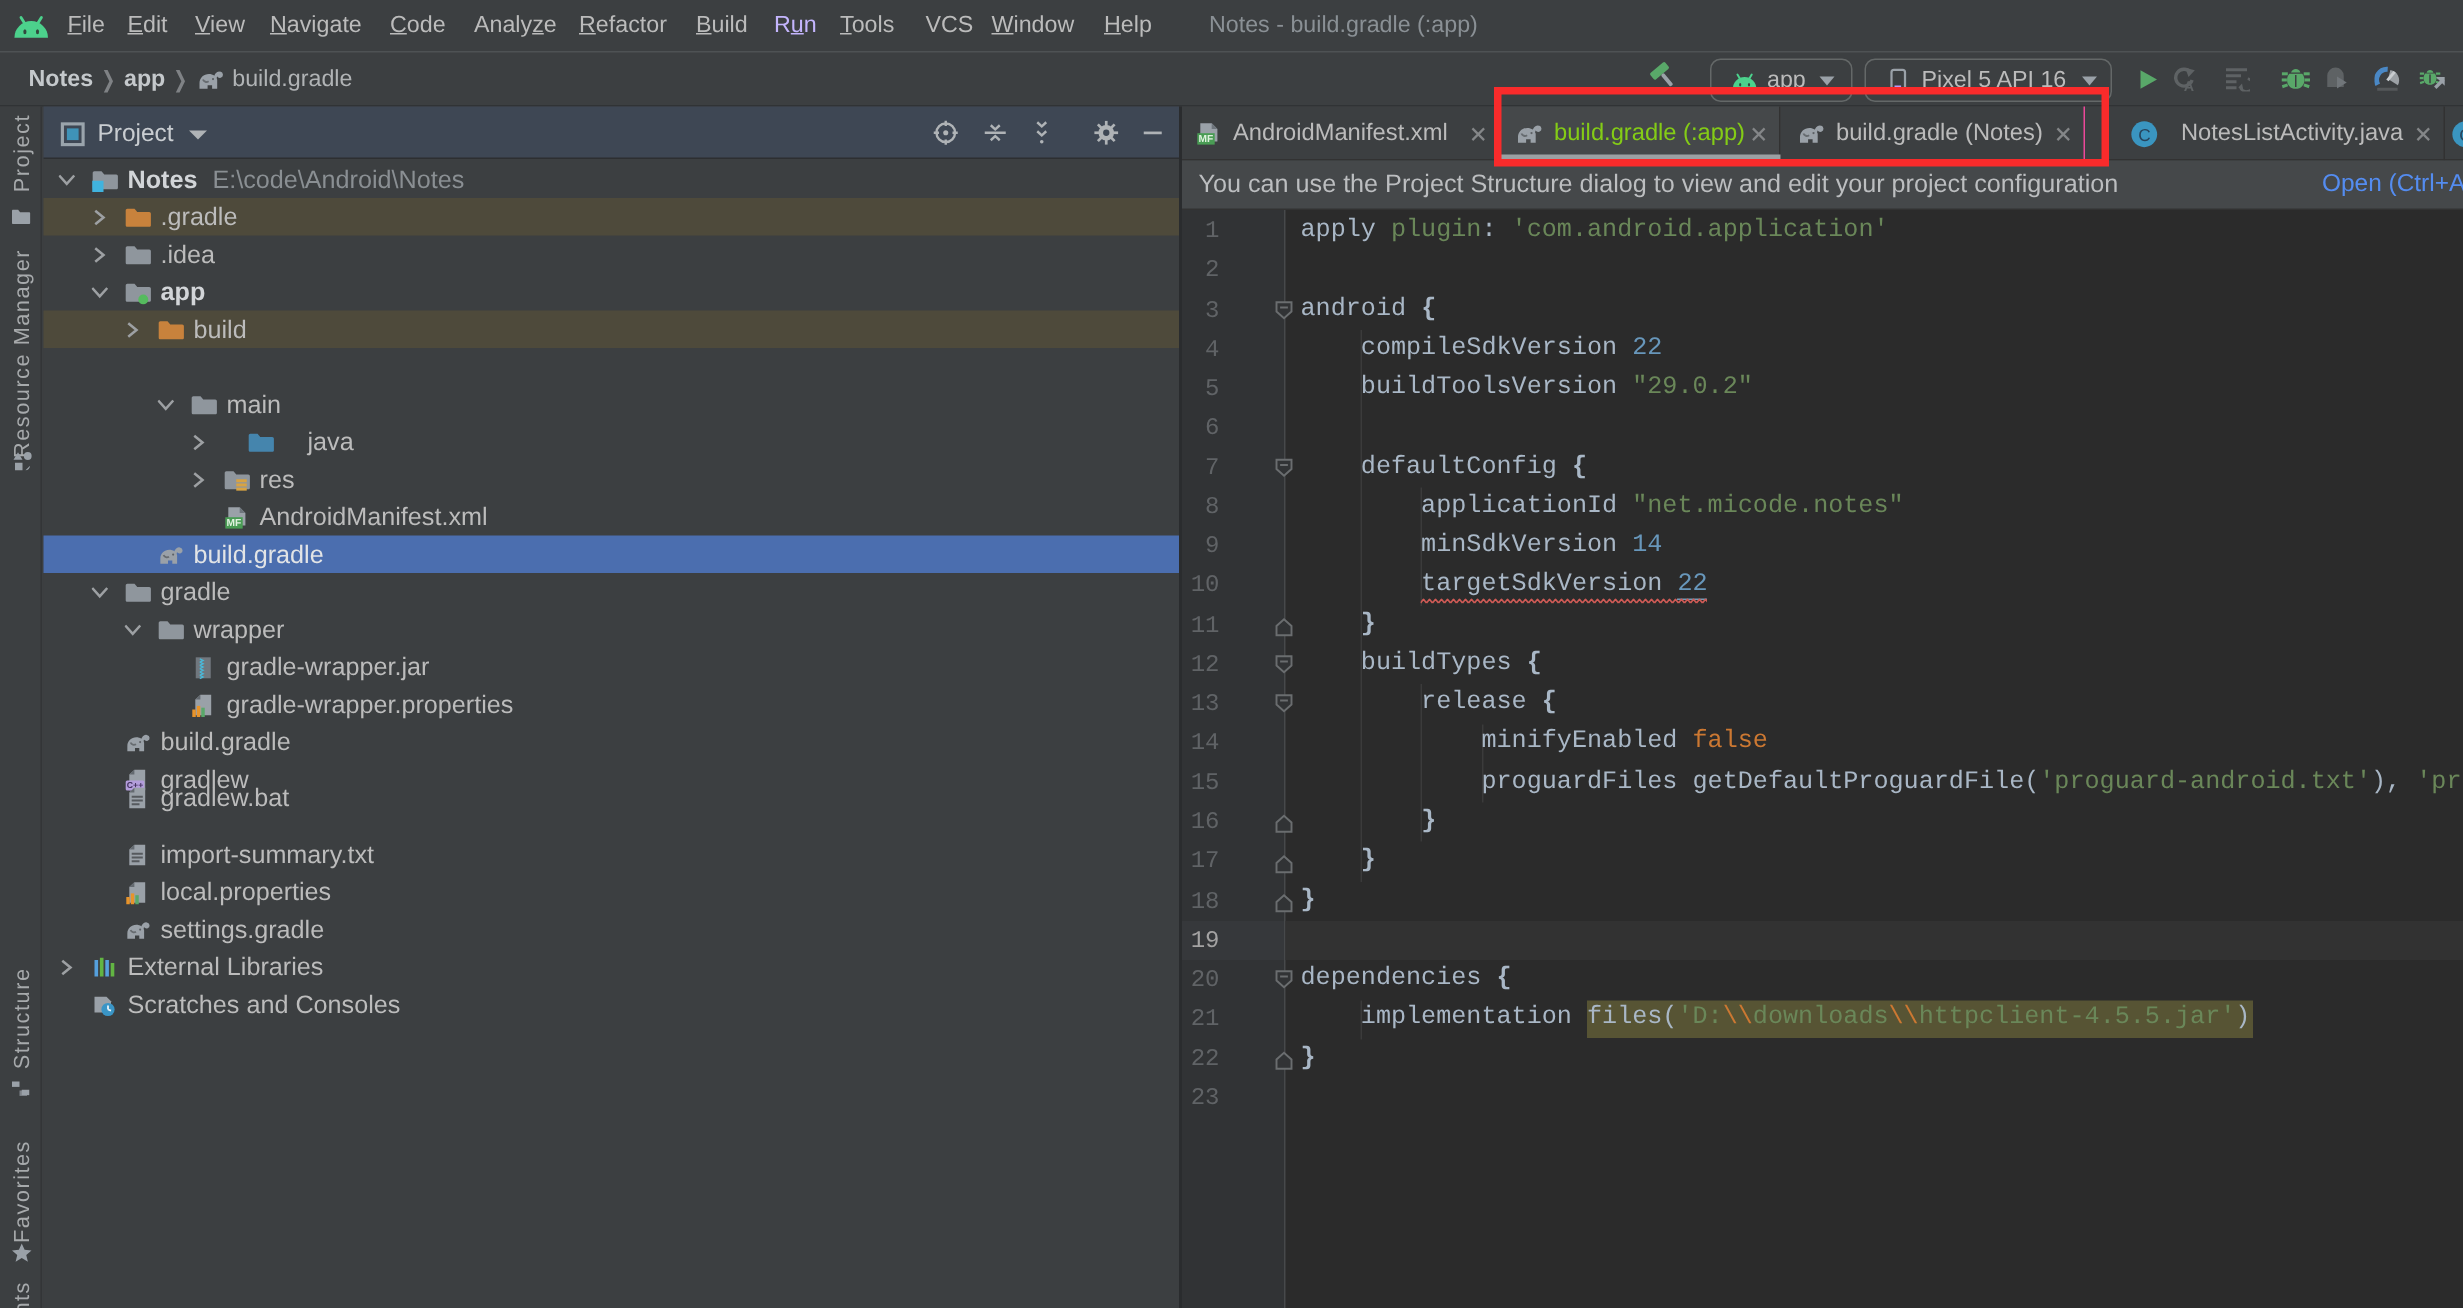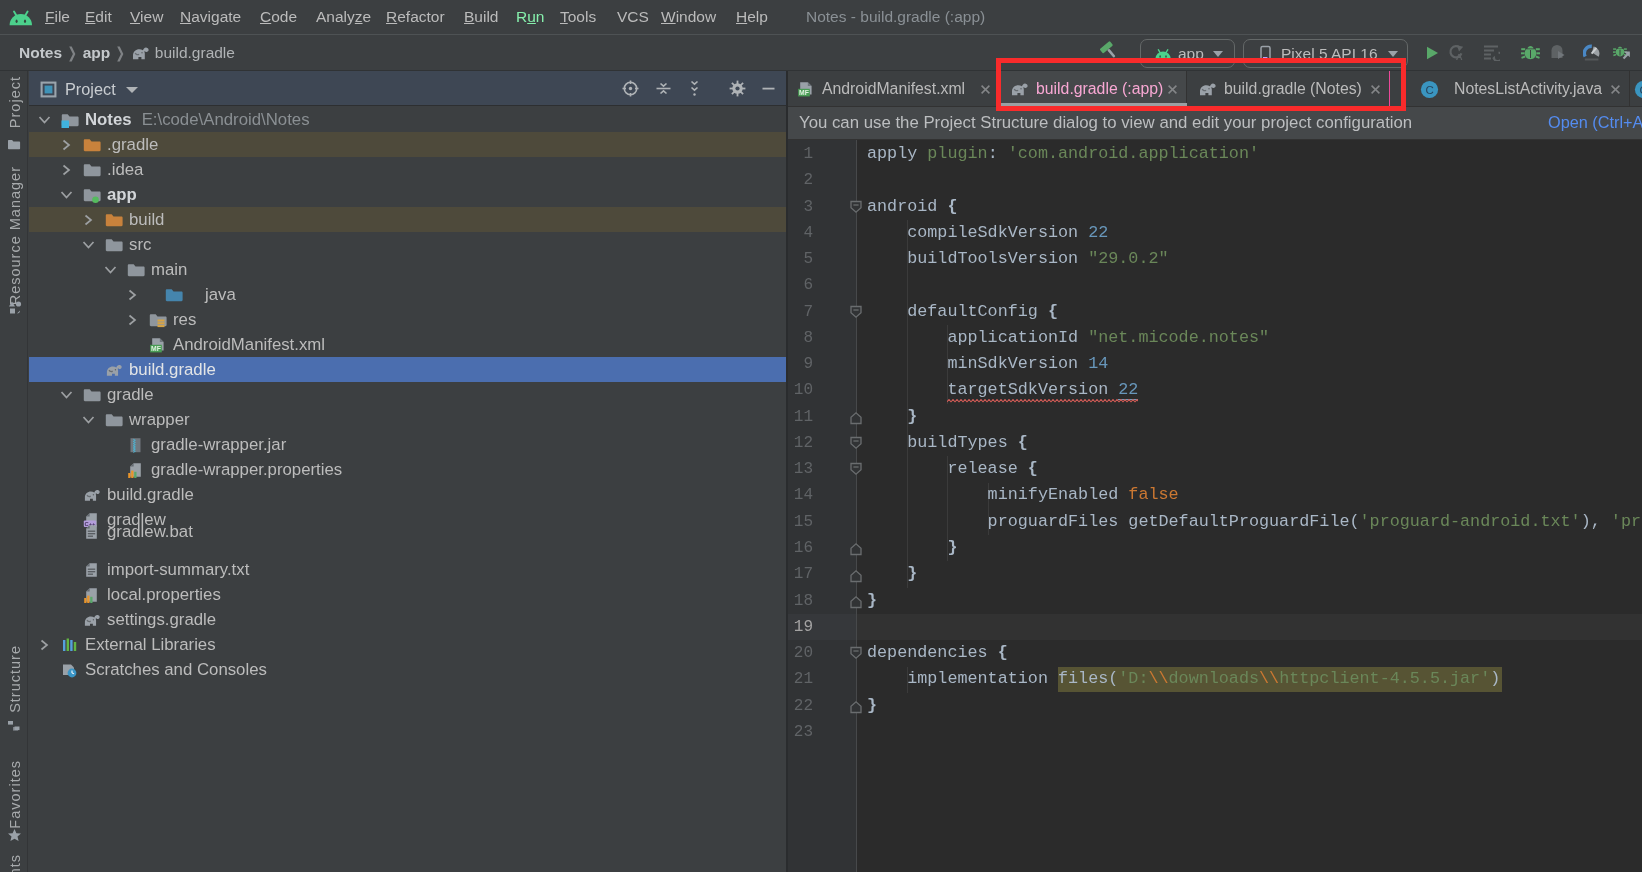--- a/index.html
+++ b/index.html
@@ -18,21 +18,21 @@
       </svg>
     </div>
     <div class="abs" style="left:45px;top:8px;font-size:15.5px;color:#BBBBBB"><u>F</u>ile</div>
     <div class="abs" style="left:85px;top:8px;font-size:15.5px;color:#BBBBBB"><u>E</u>dit</div>
     <div class="abs" style="left:130px;top:8px;font-size:15.5px;color:#BBBBBB"><u>V</u>iew</div>
     <div class="abs" style="left:180px;top:8px;font-size:15.5px;color:#BBBBBB"><u>N</u>avigate</div>
     <div class="abs" style="left:260px;top:8px;font-size:15.5px;color:#BBBBBB"><u>C</u>ode</div>
     <div class="abs" style="left:316px;top:8px;font-size:15.5px;color:#BBBBBB">Analy<u>z</u>e</div>
     <div class="abs" style="left:386px;top:8px;font-size:15.5px;color:#BBBBBB"><u>R</u>efactor</div>
     <div class="abs" style="left:464px;top:8px;font-size:15.5px;color:#BBBBBB"><u>B</u>uild</div>
-    <div class="abs" style="left:516px;top:8px;font-size:15.5px;color:#86efac">R<u>u</u>n</div>
+    <div class="abs" style="left:516px;top:8px;font-size:15.5px;color:#c4b5fd">R<u>u</u>n</div>
     <div class="abs" style="left:560px;top:8px;font-size:15.5px;color:#BBBBBB"><u>T</u>ools</div>
     <div class="abs" style="left:617px;top:8px;font-size:15.5px;color:#BBBBBB">VCS</div>
     <div class="abs" style="left:661px;top:8px;font-size:15.5px;color:#BBBBBB"><u>W</u>indow</div>
     <div class="abs" style="left:736px;top:8px;font-size:15.5px;color:#BBBBBB"><u>H</u>elp</div>
     <div class="abs" style="left:806px;top:8px;font-size:15.5px;color:#8A9095">Notes - build.gradle (:app)</div>
     <div class="abs" style="left:0;top:36px;width:1642px;height:35px;background:#3C3F41;border-bottom:1px solid #303335"></div>
     <div class="abs row" style="left:19px;top:36px;height:34px;font-size:15.5px;color:#B0B3B5">
       <b style="color:#C4C8CB">Notes</b>
       <span style="margin:0 4px;color:#7F8285;font-size:15px;transform:scaleX(0.75)">❯</span>
       <b style="color:#C4C8CB">app</b>
@@ -268,25 +268,20 @@
           <path d="M0.5 3L5.5 8.5L10.5 3" fill="none" stroke="#9DA0A3" stroke-width="1.7"></path>
         </svg></span><span class="ibox"><svg width="18" height="16" viewBox="0 0 18 16">
           <path d="M0.8 3.3c0-.6.5-1.1 1.1-1.1h4.8l1.8 2.2h8.0c.6 0 1.1.5 1.1 1.1v7.6c0 .6-.5 1.1-1.1 1.1H1.9c-.6 0-1.1-.5-1.1-1.1z" fill="#8F969D"></path>
           <circle cx="12.5" cy="12.7" r="3.3" fill="#55BB5E"></circle>
         </svg></span><span class="tlabel"><b style="color:#D2D5D8">app</b></span></div>
     <div class="treerow" style="top:207px;padding-left:54px;background:#4E4A3B;"><span class="cbox"><svg width="22" height="12" viewBox="0 0 22 12">
           <path d="M2.5 1.5L8 6L2.5 10.5" fill="none" stroke="#9DA0A3" stroke-width="1.7"></path>
         </svg></span><span class="ibox"><svg width="18" height="16" viewBox="0 0 18 16">
           <path d="M0.8 3.3c0-.6.5-1.1 1.1-1.1h4.8l1.8 2.2h8.0c.6 0 1.1.5 1.1 1.1v7.6c0 .6-.5 1.1-1.1 1.1H1.9c-.6 0-1.1-.5-1.1-1.1z" fill="#C8823C"></path>
         </svg></span><span class="tlabel">build</span></div>
-    <div class="treerow" style="top:232px;padding-left:54px;"><span class="cbox"><svg width="22" height="12" viewBox="0 0 22 12">
-          <path d="M0.5 3L5.5 8.5L10.5 3" fill="none" stroke="#9DA0A3" stroke-width="1.7"></path>
-        </svg></span><span class="ibox"><svg width="18" height="16" viewBox="0 0 18 16">
-          <path d="M0.8 3.3c0-.6.5-1.1 1.1-1.1h4.8l1.8 2.2h8.0c.6 0 1.1.5 1.1 1.1v7.6c0 .6-.5 1.1-1.1 1.1H1.9c-.6 0-1.1-.5-1.1-1.1z" fill="#8F969D"></path>
-        </svg></span><span class="tlabel">src</span></div>
     <div class="treerow" style="top:257px;padding-left:76px;"><span class="cbox"><svg width="22" height="12" viewBox="0 0 22 12">
           <path d="M0.5 3L5.5 8.5L10.5 3" fill="none" stroke="#9DA0A3" stroke-width="1.7"></path>
         </svg></span><span class="ibox"><svg width="18" height="16" viewBox="0 0 18 16">
           <path d="M0.8 3.3c0-.6.5-1.1 1.1-1.1h4.8l1.8 2.2h8.0c.6 0 1.1.5 1.1 1.1v7.6c0 .6-.5 1.1-1.1 1.1H1.9c-.6 0-1.1-.5-1.1-1.1z" fill="#8F969D"></path>
         </svg></span><span class="tlabel">main</span></div>
     <div class="treerow" style="top:282px;padding-left:98px;gap:16px;"><span class="cbox"><svg width="22" height="12" viewBox="0 0 22 12">
           <path d="M2.5 1.5L8 6L2.5 10.5" fill="none" stroke="#9DA0A3" stroke-width="1.7"></path>
         </svg></span><span class="ibox"><svg width="18" height="16" viewBox="0 0 18 16">
           <path d="M0.8 3.3c0-.6.5-1.1 1.1-1.1h4.8l1.8 2.2h8.0c.6 0 1.1.5 1.1 1.1v7.6c0 .6-.5 1.1-1.1 1.1H1.9c-.6 0-1.1-.5-1.1-1.1z" fill="#4585AD"></path>
         </svg></span><span class="tlabel">java</span></div>
@@ -418,21 +413,21 @@
         </svg>
       </span>
     </div>
     <div class="tab" style="left:1000px;width:187px;background:#45484A;border-right:1px solid #323232;padding-left:10px">
       <svg width="19" height="16" viewBox="0 0 19 16">
         <path fill="#9AA1A8" d="M2 14.2 L2 10.4 C2 6.8 4.8 4.3 8.3 4.3 C11 4.3 13.2 5.8 13.8 8.2 L13.8 14.2 L10.4 14.2 L10.4 11.9 L7.4 11.9 L7.4 14.2 Z"></path>
         <path fill="none" stroke="#9AA1A8" stroke-width="2.0" stroke-linecap="round" d="M12.3 7.3 C12.7 5.0 14.1 3.2 15.6 3.7 C16.9 4.1 17.0 5.5 15.9 5.9 C15.2 6.1 14.6 5.7 14.6 5.1"></path>
         <path fill="none" stroke="rgba(0,0,0,0.33)" stroke-width="1.3" d="M4.3 8.0 C4.9 9.6 6.7 10.1 8.1 9.2"></path>
         <circle cx="11" cy="7.7" r=".75" fill="rgba(0,0,0,0.4)"></circle>
       </svg>
-      <span style="margin-left:7px;color:#f9a8d4">build.gradle (:app)</span>
+      <span style="margin-left:7px;color:#84cc16">build.gradle (:app)</span>
       <span style="margin-left:auto;margin-right:7px">
         <svg width="13" height="13" viewBox="0 0 13 13">
           <g stroke="#848688" stroke-width="1.5">
             <line x1="2.6" y1="2.6" x2="10.4" y2="10.4"></line>
             <line x1="10.4" y1="2.6" x2="2.6" y2="10.4"></line>
           </g>
         </svg>
       </span>
     </div>
     <div class="abs" style="left:1000px;top:103px;width:187px;height:4px;background:#9BA0A3"></div>

